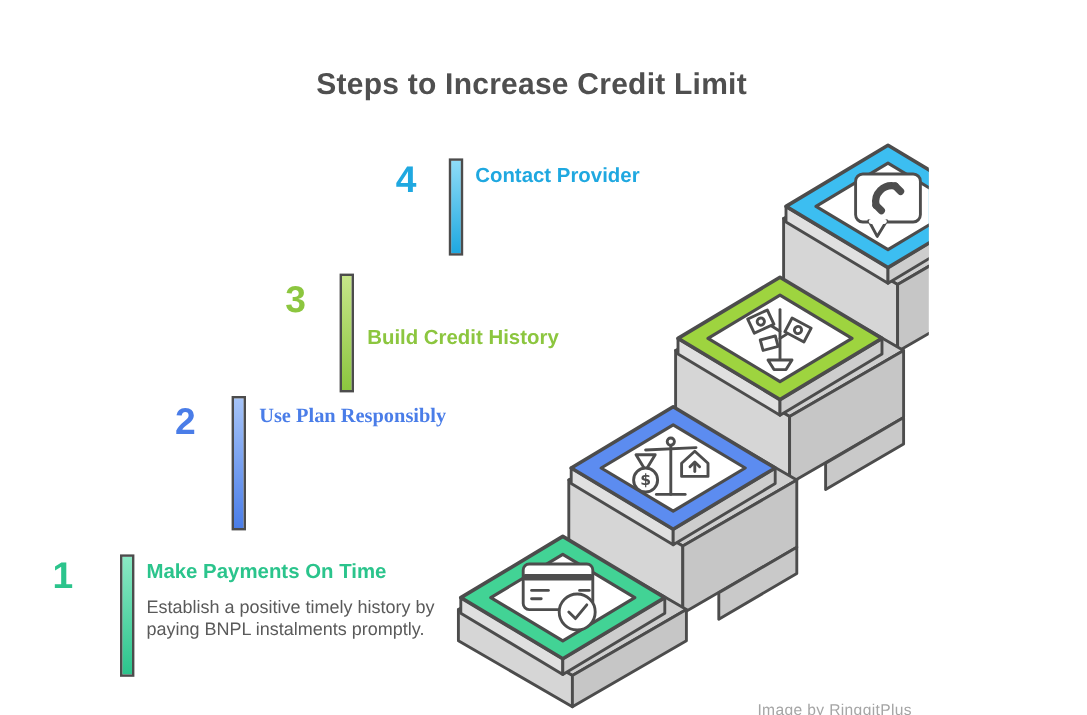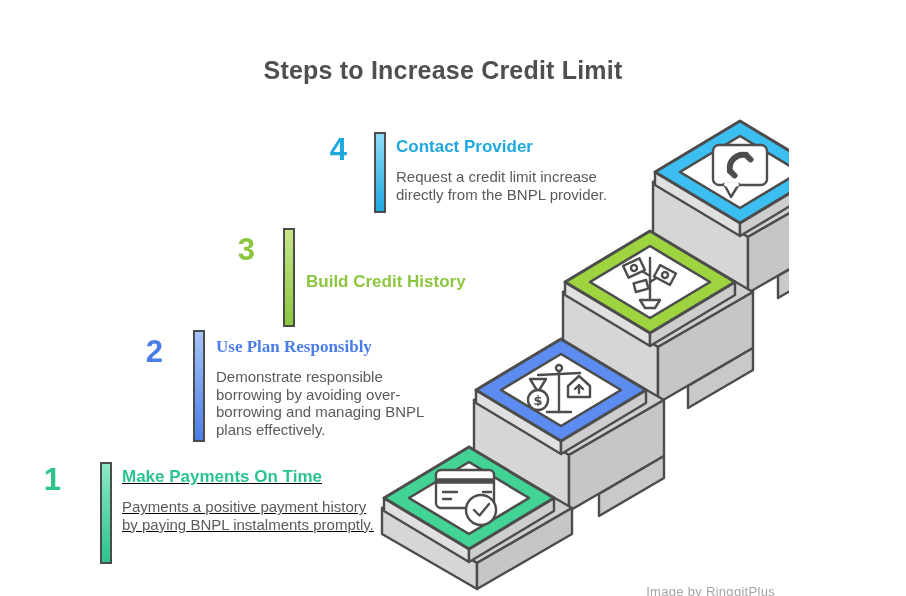--- a/index.html
+++ b/index.html
@@ -1,32 +1,32 @@
 <!DOCTYPE html>
 <html style="--outline: #4c4c4c; --accent-1: #2bc48c; --band-1: #42d395; --light-1: #8ae9c4; --accent-2: #4a7de8; --band-2: #5c8cf0; --light-2: #a6c4f8; --accent-3: #8cc63f; --band-3: #9ed43f; --light-3: #c6e589; --accent-4: #1fa8e0; --band-4: #3cbef1; --light-4: #8edcf7;"><head>
 <meta charset="utf-8">
 <style>
   html,body{margin:0;padding:0;background:#fff;}
   .canvas{position:relative;width:774px;height:596px;background:#ffffff;overflow:hidden;
-          font-family:"Liberation Sans",sans-serif;padding-left:15px;}
+          font-family:"Liberation Sans",sans-serif;}
   .page-title{position:absolute;left:0;top:56px;width:886px;text-align:center;
               font-size:25px;font-weight:bold;color:#4f4f4f;letter-spacing:.2px;}
   .credit{position:absolute;right:14px;top:584px;font-size:13px;color:#a5a5a5;letter-spacing:.3px;}
 
   .step-row{display:contents;}
   .step-num{position:absolute;width:40px;text-align:right;font-size:31px;font-weight:bold;line-height:1;}
   .step-bar{position:absolute;width:12px;box-sizing:border-box;border:2px solid var(--outline);}
   .step-content{position:absolute;}
   .step-title{font-size:17px;font-weight:bold;line-height:1.2;}
   .step-desc{margin-top:11px;font-size:15px;line-height:1.16;color:#5a5a5a;}
 
   
   .s1.step-num{left:21px;top:464px;color:var(--accent-1);}
   .s1.step-bar{left:100px;top:462px;height:102px;background:linear-gradient(to bottom,var(--light-1),var(--accent-1));}
-  .s1.step-content{left:122px;top:467px;width:255px;text-decoration:underline;}
+  .s1.step-content{left:122px;top:467px;width:255px;}
   .s1 .step-title{color:var(--accent-1);}
 
   .s2.step-num{left:123px;top:336px;color:var(--accent-2);}
   .s2.step-bar{left:193px;top:330px;height:112px;background:linear-gradient(to bottom,var(--light-2),var(--accent-2));}
   .s2.step-content{left:216px;top:337px;width:218px;}
   .s2 .step-title{color:var(--accent-2);font-family:Liberation Serif, serif;}
 
   .s3.step-num{left:215px;top:234px;color:var(--accent-3);}
   .s3.step-bar{left:283px;top:228px;height:99px;background:linear-gradient(to bottom,var(--light-3),var(--accent-3));}
   .s3.step-content{left:306px;top:235px;width:240px;margin-top:37px;}
@@ -159,47 +159,45 @@
       </g>
     </g>
   </svg>
 
   
   <div class="step-row">
     <div class="step-num s1">1</div>
     <div class="step-bar s1"></div>
     <div class="step-content s1">
       <div class="step-title">Make Payments On Time</div>
-      <div class="step-desc">Payments a positive payment history by paying BNPL instalments promptly.</div>
+      <div class="step-desc">Establish a positive timely history by paying BNPL instalments promptly.</div>
     </div>
   </div>
 
   
   <div class="step-row">
     <div class="step-num s2">2</div>
     <div class="step-bar s2"></div>
     <div class="step-content s2">
       <div class="step-title">Use Plan Responsibly</div>
-      <div class="step-desc">Demonstrate responsible borrowing by avoiding over-borrowing and managing BNPL plans effectively.</div>
     </div>
   </div>
 
   
   <div class="step-row">
     <div class="step-num s3">3</div>
     <div class="step-bar s3"></div>
     <div class="step-content s3">
       <div class="step-title">Build Credit History</div>
     </div>
   </div>
 
   
   <div class="step-row">
     <div class="step-num s4">4</div>
     <div class="step-bar s4"></div>
     <div class="step-content s4">
       <div class="step-title">Contact Provider</div>
-      <div class="step-desc">Request a credit limit increase directly from the BNPL provider.</div>
     </div>
   </div>
 
   <div class="credit">Image by RinggitPlus</div>
 </div>
 
 </body></html>

